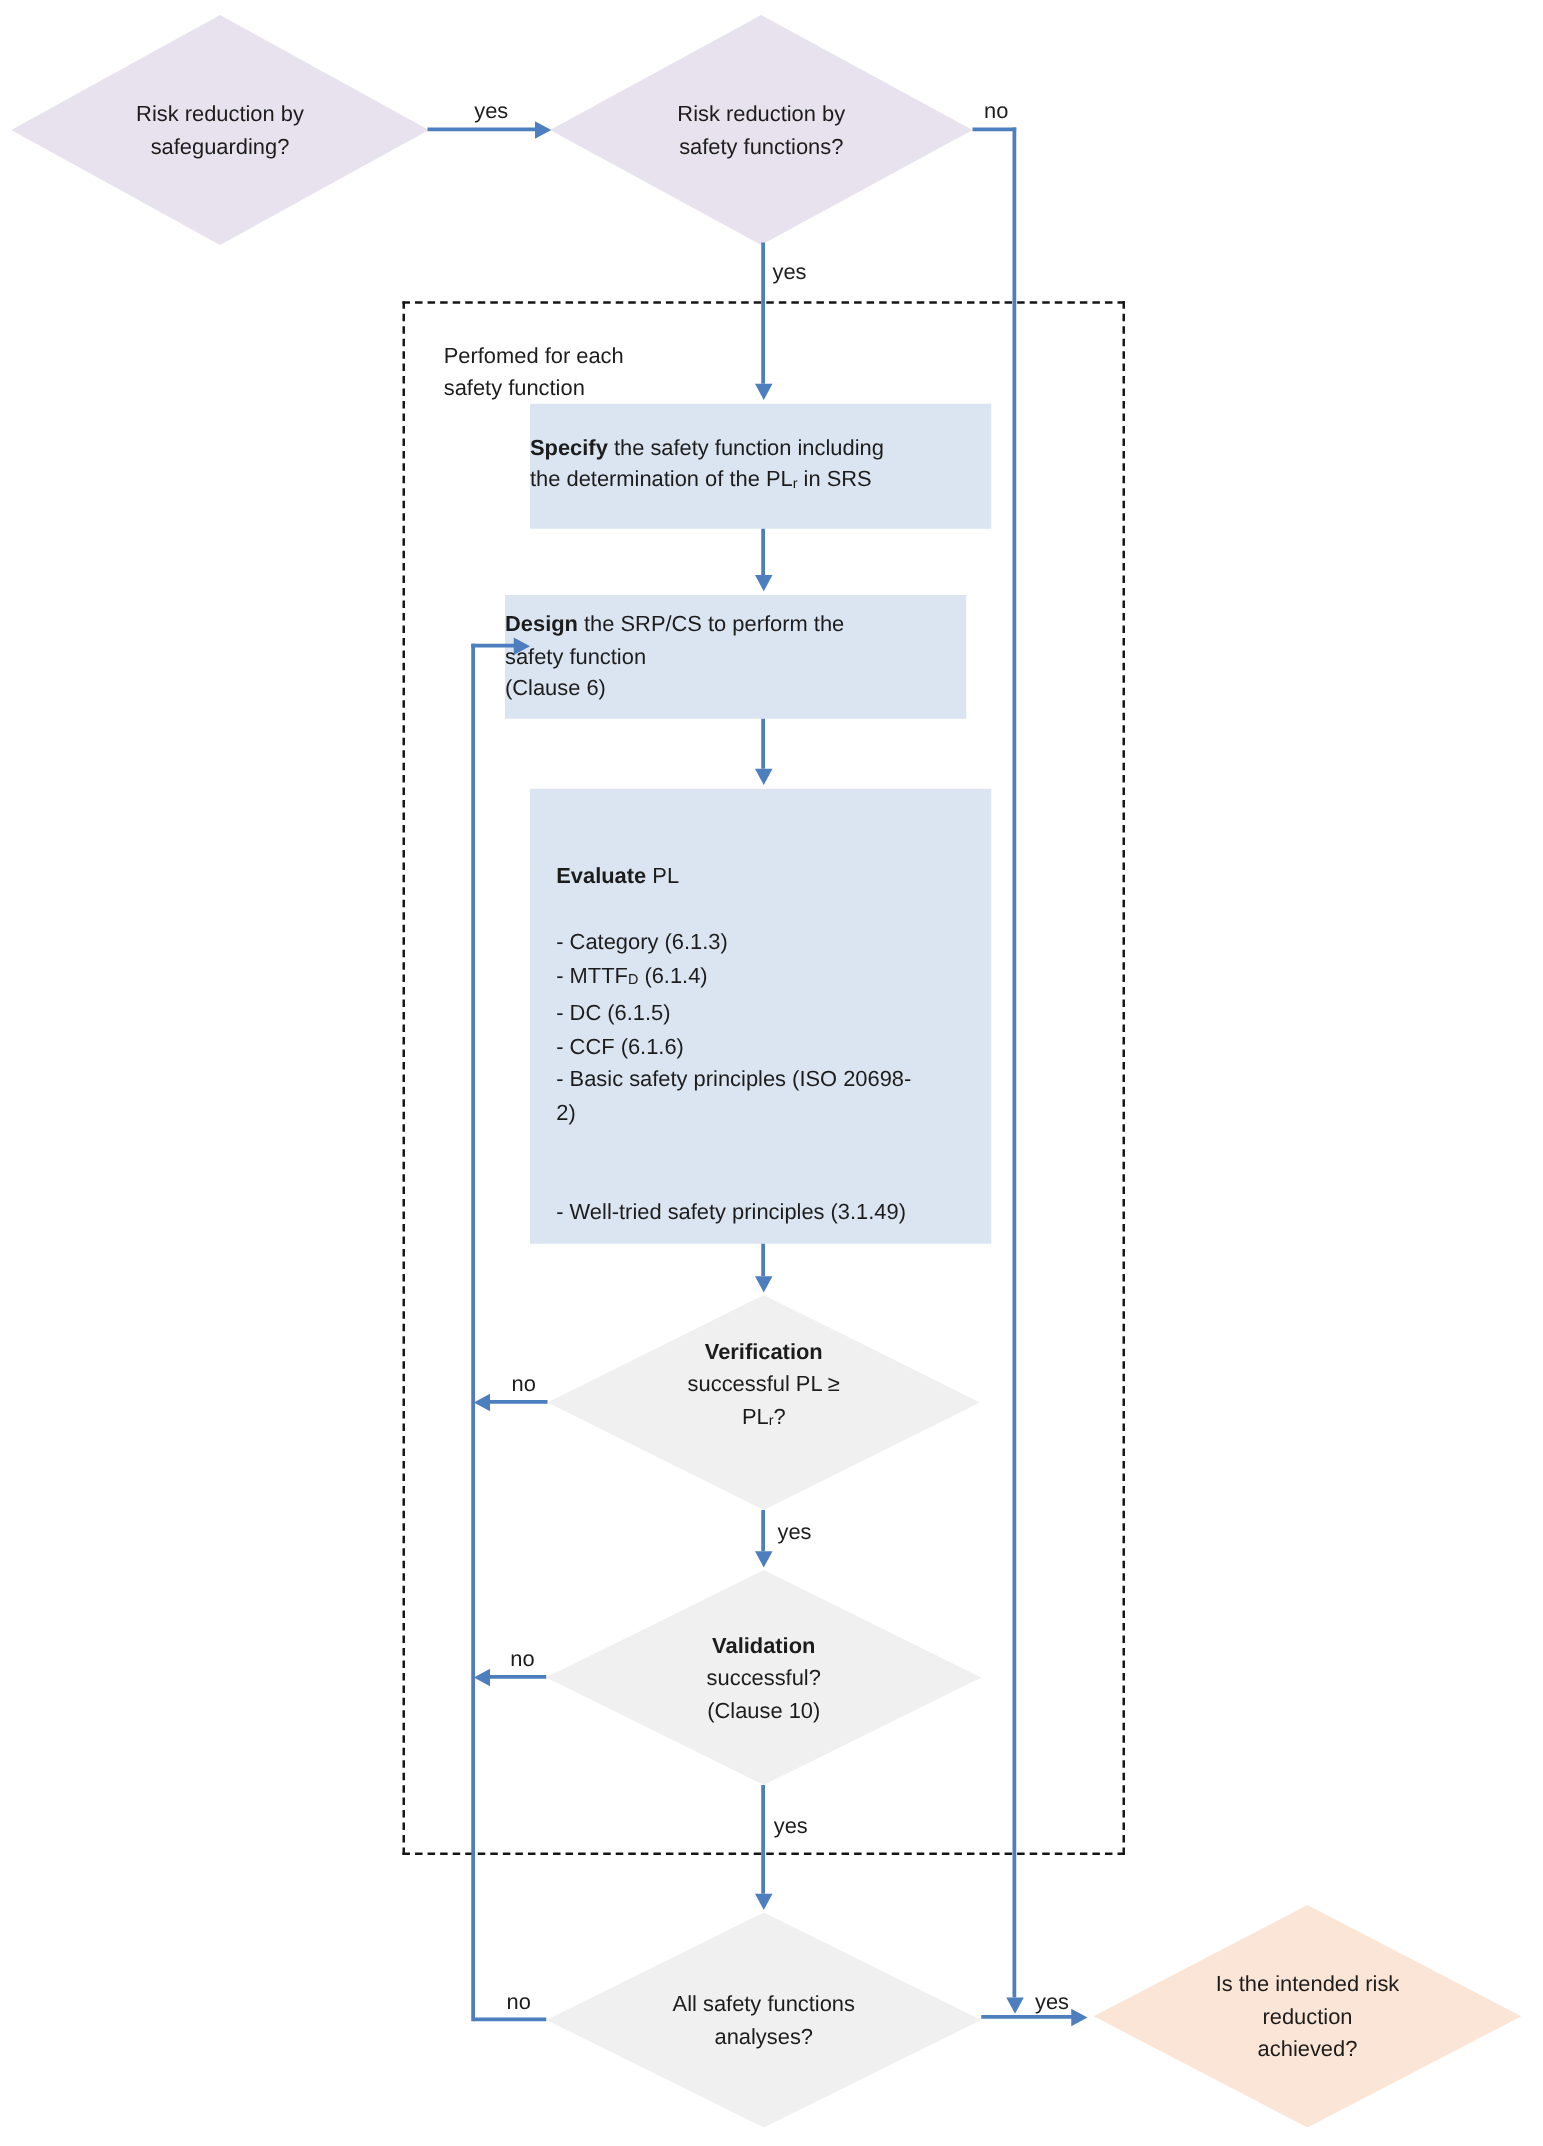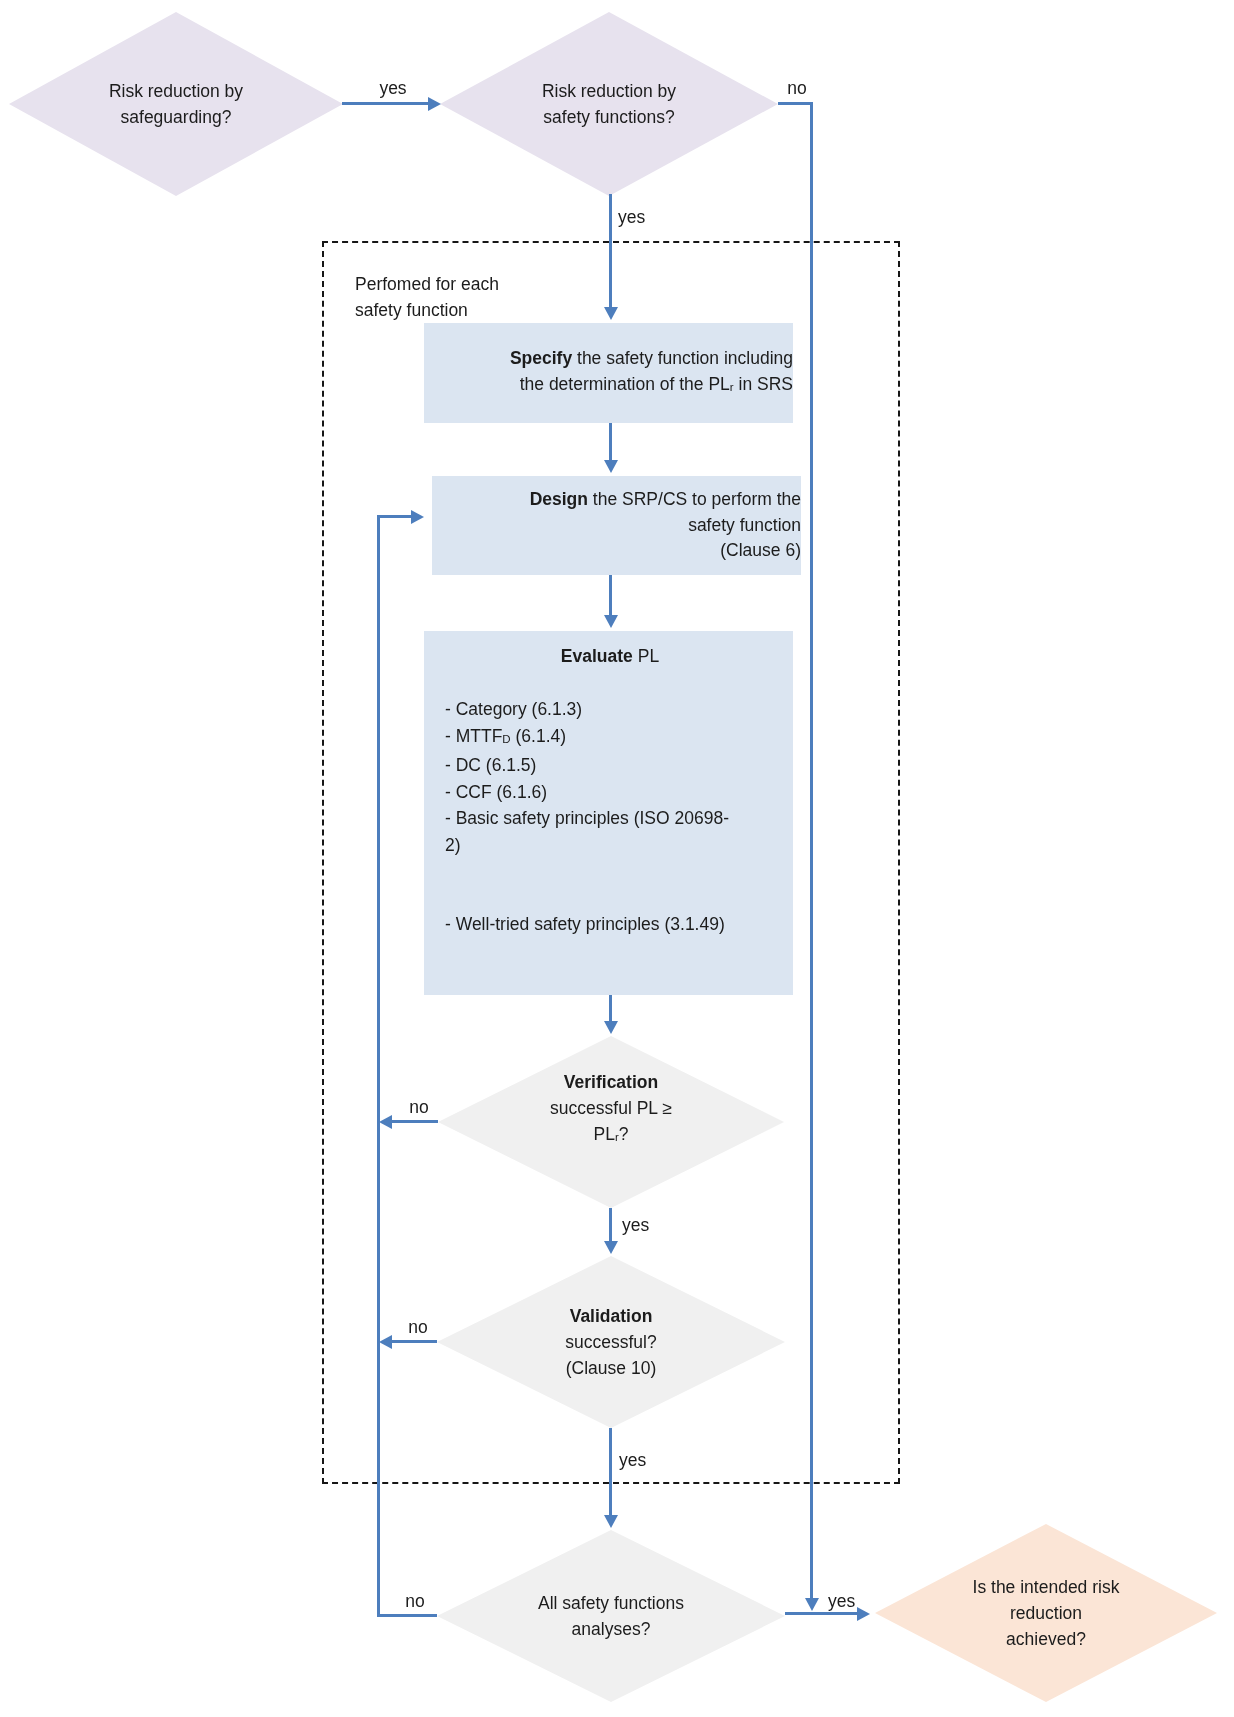--- a/index.html
+++ b/index.html
@@ -11,25 +11,25 @@
   .diamond{
     position:absolute;display:flex;flex-direction:column;
     align-items:center;justify-content:center;text-align:center;
     clip-path:polygon(50% 0,100% 50%,50% 100%,0 50%);
     line-height:26px;
   }
   .d-purple{background:#e7e2ee;}
   .d-gray{background:#f0f0f0;}
   .d-orange{background:#fbe5d6;}
   .pbox{
-    position:absolute;background:#dbe5f1;text-align:right;line-height:25.5px;
+    position:absolute;background:#dbe5f1;text-align:left;line-height:25.5px;
     display:flex;flex-direction:column;justify-content:center;overflow:hidden;
   }
   .pbox-list{display:block;text-align:left;padding:12px 18px 0 21px;line-height:26.5px;}
-  .pbox-list .center{text-align:center;}
+  .pbox-list .center{margin-top:44px;}
   .b{font-weight:bold;}
   .sub{font-size:11.5px;vertical-align:-1px;}
   .seg{position:absolute;background:#4d7ebd;}
   .dashbox{position:absolute;border:2px dashed #161616;}
   .lbl{position:absolute;line-height:20px;white-space:nowrap;}
   .lbl.c{text-align:center;}
   .ah{position:absolute;width:0;height:0;}
   .ah-right{border-top:7px solid transparent;border-bottom:7px solid transparent;border-left:13px solid #4d7ebd;}
   .ah-left{border-top:7px solid transparent;border-bottom:7px solid transparent;border-right:13px solid #4d7ebd;}
   .ah-down{border-left:7px solid transparent;border-right:7px solid transparent;border-top:13px solid #4d7ebd;}
@@ -53,21 +53,21 @@
   <div class="diamond d-purple" style="left:440px;top:12px;width:338px;height:184px;">
     <div>Risk reduction by</div>
     <div>safety functions?</div>
   </div>
 
   <div class="pbox" style="left:424px;top:323px;width:369px;height:100px;">
     <div><span class="b">Specify</span><span> the safety function including</span></div>
     <div><span>the determination of the PL</span><span class="sub">r</span><span> in SRS</span></div>
   </div>
 
-  <div class="pbox" style="left:432px;top:476px;width:369px;height:99px;">
+  <div class="pbox" style="left:404px;top:476px;width:369px;height:99px;">
     <div><span class="b">Design</span><span> the SRP/CS to perform the</span></div>
     <div>safety function</div>
     <div>(Clause 6)</div>
   </div>
 
   <div class="pbox pbox-list" style="left:424px;top:631px;width:330px;height:352px;padding:12px 18px 0 21px;">
     <div class="center"><span class="b">Evaluate</span><span> PL</span></div>
     <div>&nbsp;</div>
     <div>- Category (6.1.3)</div>
     <div><span>- MTTF</span><span class="sub">D</span><span> (6.1.4)</span></div>

